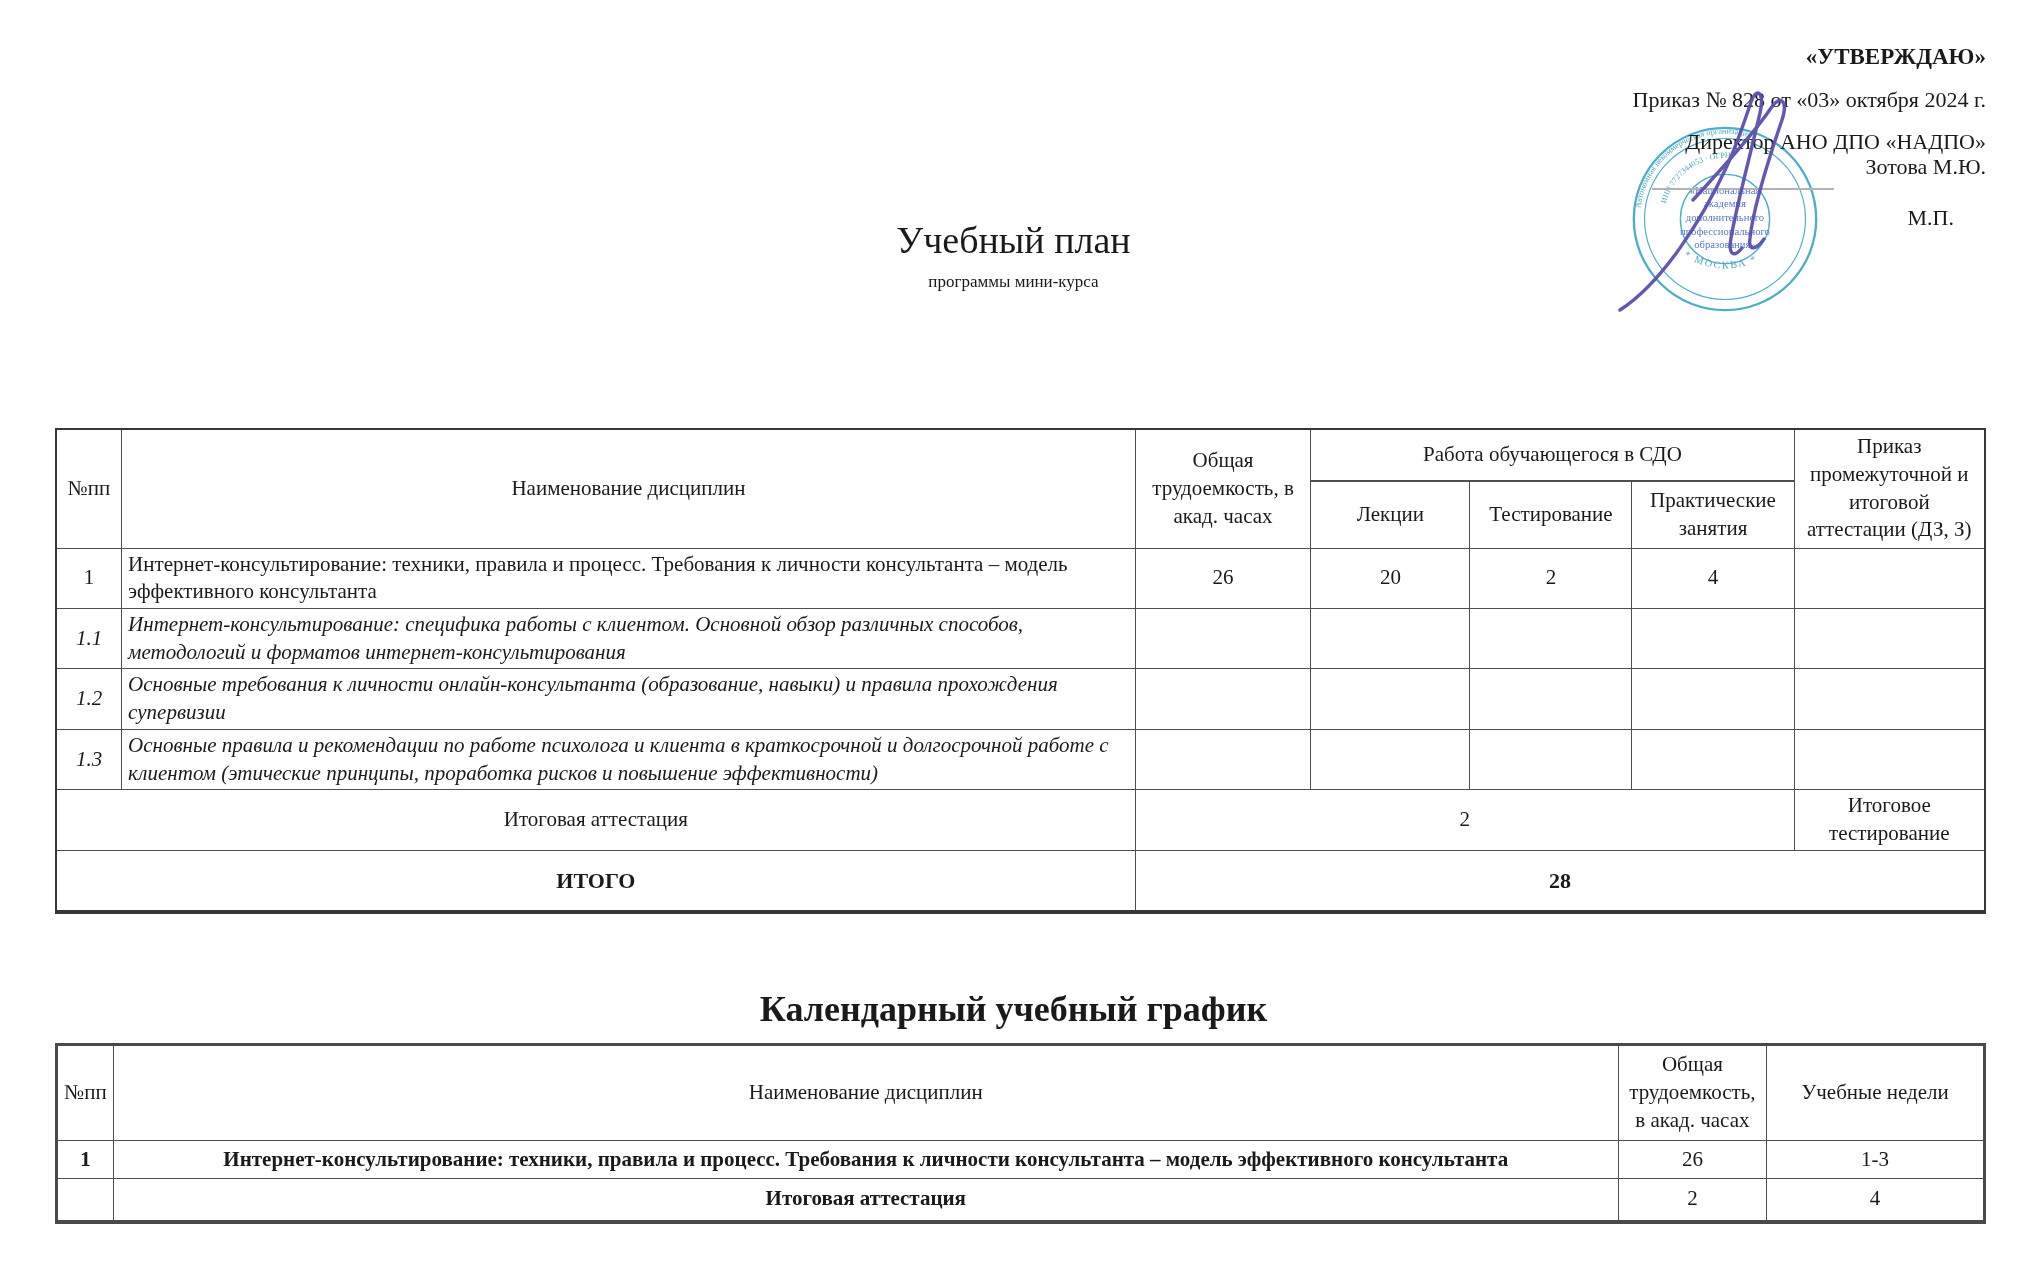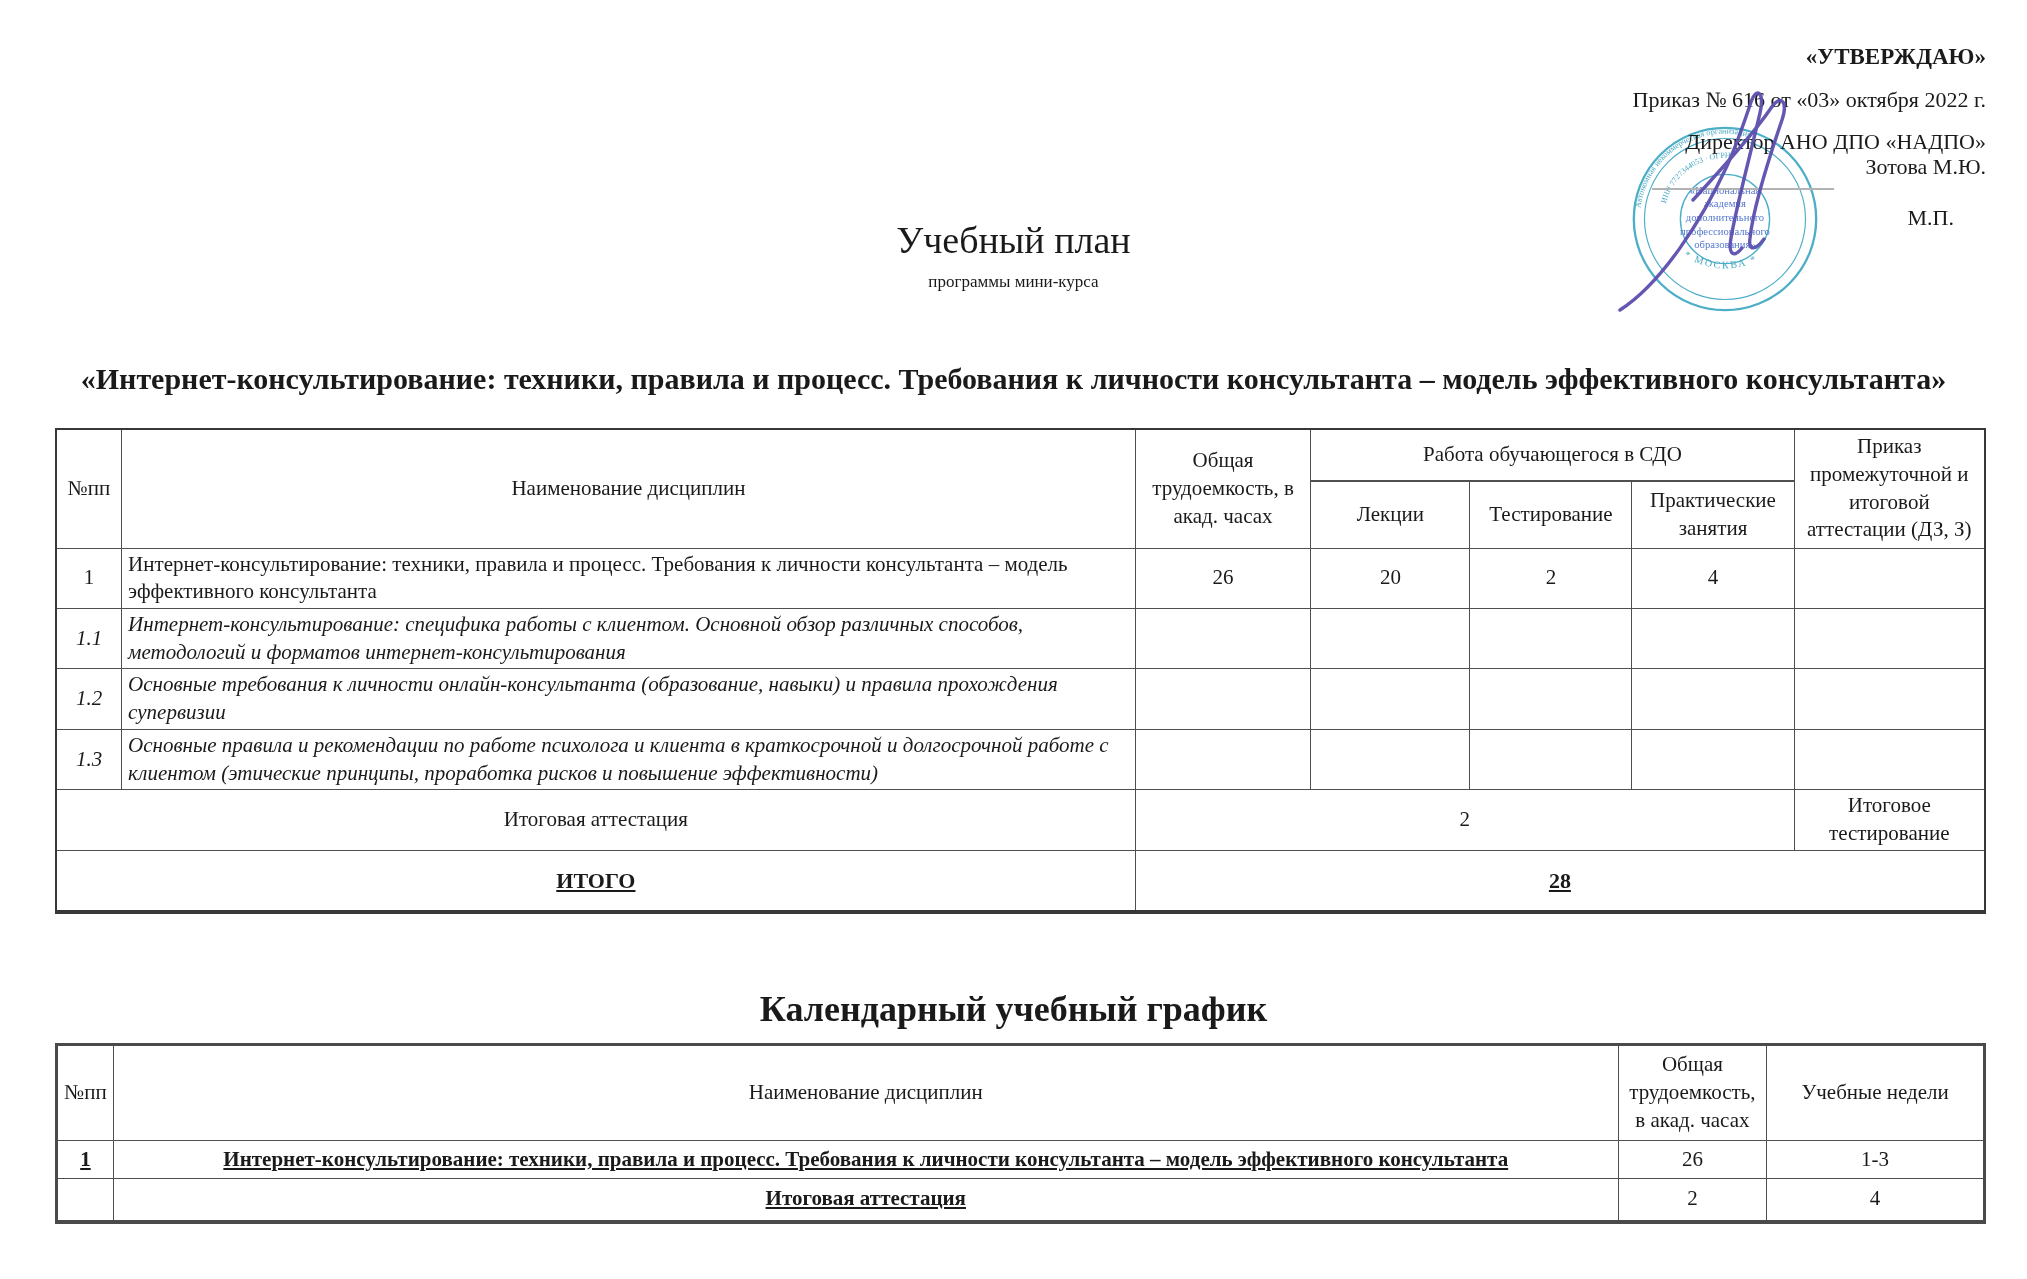--- a/index.html
+++ b/index.html
@@ -27,31 +27,31 @@
   
   table{border-collapse:collapse;table-layout:fixed;position:absolute;left:55px;width:1931px;
         font-size:21px;line-height:1.32;}
   #curriculum-table{top:428px;border:2px solid #383838;border-bottom-width:4px;}
   #calendar-table{top:1043px;border:3px solid #4a4a4a;border-bottom-width:4px;}
   td,th{border:1px solid #4f4f4f;padding:2px 6px;vertical-align:middle;text-align:center;
         font-weight:normal;overflow:hidden;}
   .hdr-split{border-bottom-width:2px;}
   .left{text-align:left;}
   .italic{font-style:italic;}
-  .bold{font-weight:bold;text-decoration:underline;}
+  .bold{font-weight:bold;}
   .totals{font-size:22px;}
 </style>
 </head>
 <body>
 
 <div class="page">
 
   <div class="approve">
     <div class="line l1">«УТВЕРЖДАЮ»</div>
-    <div class="line l2">Приказ № 616 от «03» октября 2022 г.</div>
+    <div class="line l2">Приказ № 828 от «03» октября 2024 г.</div>
     <div class="line l3">Директор АНО ДПО «НАДПО»</div>
     <div class="line l4">Зотова М.Ю.</div>
     <div class="line l5">М.П.</div>
   </div>
   <div class="sig-line"></div>
 
   <svg class="stamp" viewBox="0 0 200 200">
     <defs>
       <path id="arc-outer" d="M 100,100 m -88,0 a 88,88 0 1,1 176,0 a 88,88 0 1,1 -176,0"></path>
       <path id="arc-reg" d="M 100,100 m -63,0 a 63,63 0 1,1 126,0 a 63,63 0 1,1 -126,0"></path>
@@ -80,21 +80,20 @@
 
   <svg class="signature" viewBox="0 0 300 270">
     <g fill="none" stroke="#5b4fae" stroke-width="3.4" stroke-linecap="round" opacity="0.95">
       <path d="M 30,232 C 72,205 112,142 137,88 C 146,68 155,42 161,24 C 166,9 175,13 170,35 C 160,78 146,130 141,160 C 138,177 144,180 152,170"></path>
       <path d="M 103,122 C 128,95 163,57 181,30 C 189,17 199,21 192,42 C 179,80 163,132 160,160 C 158,174 166,172 174,161"></path>
     </g>
   </svg>
 
   <div class="doc-title">Учебный план</div>
   <div class="doc-subtitle">программы мини-курса</div>
-  <div class="course-heading">«Интернет-консультирование: техники, правила и процесс. Требования к личности консультанта – модель эффективного консультанта»</div>
 
   <table id="curriculum-table">
     <colgroup>
       <col style="width:3.4%">
         <col style="width:52.55%">
         <col style="width:9.1%">
       <col style="width:8.25%">
         <col style="width:8.4%">
         <col style="width:8.4%">
         <col style="width:9.9%">

